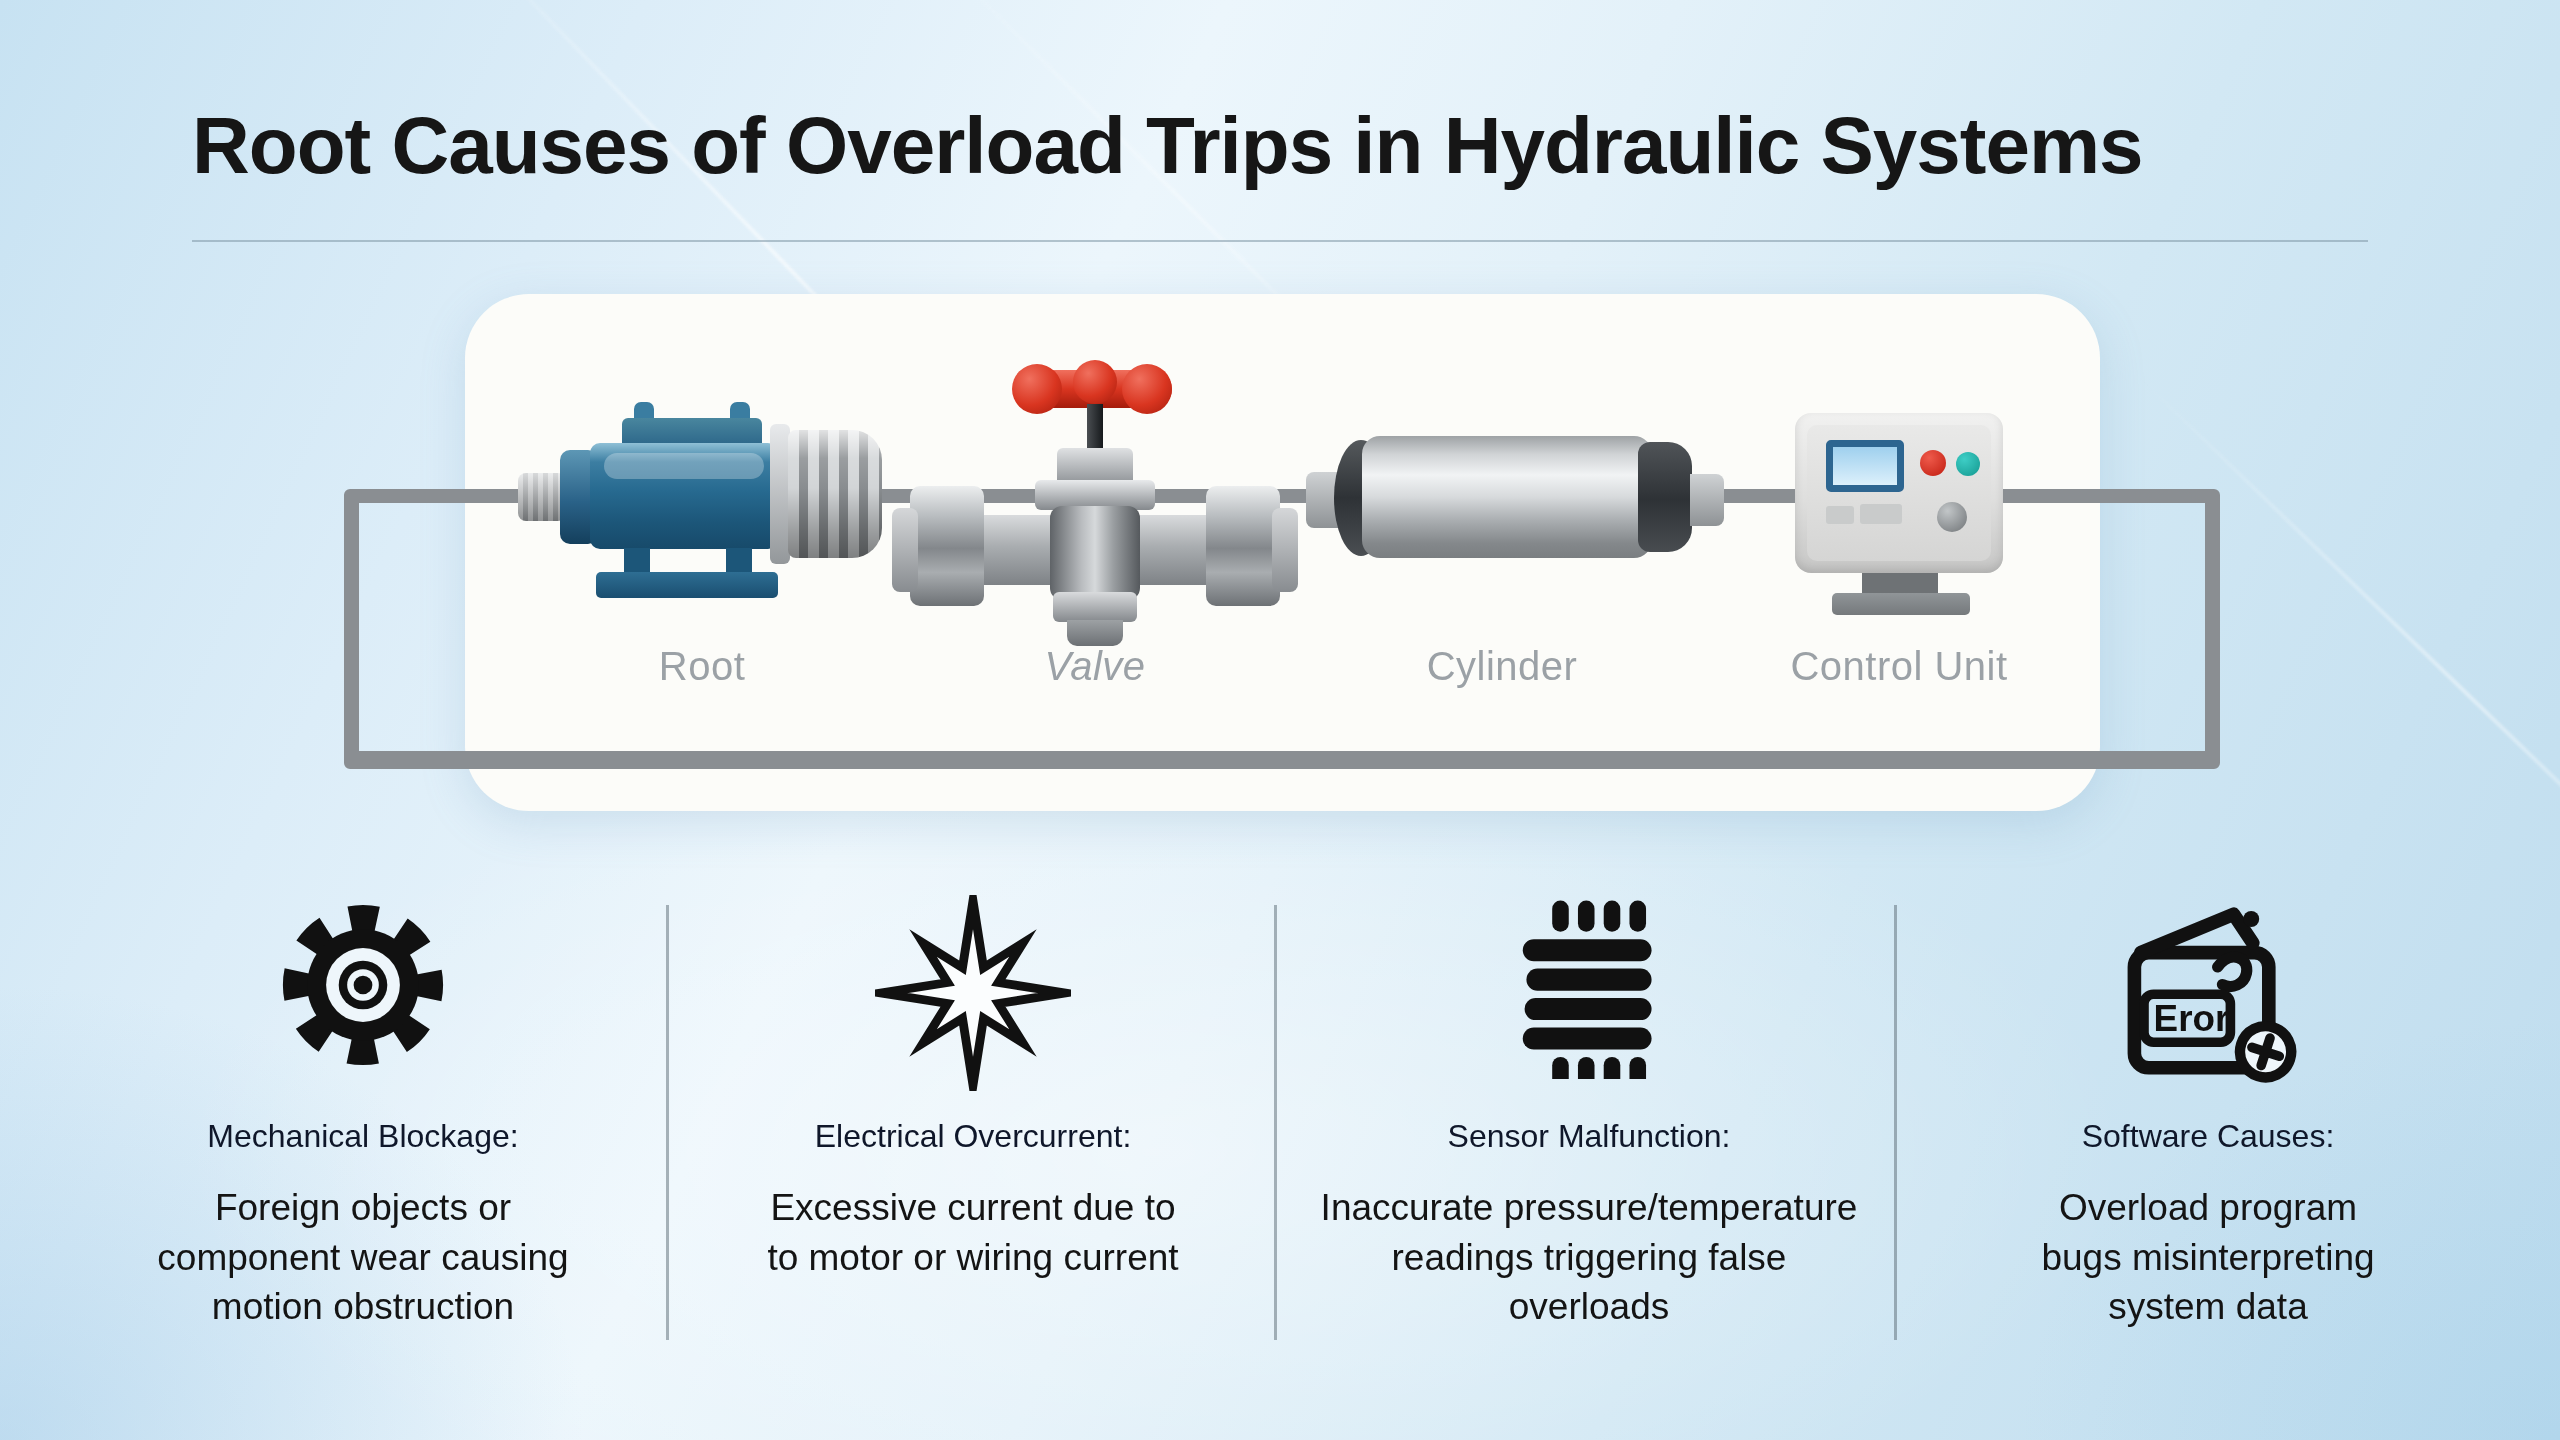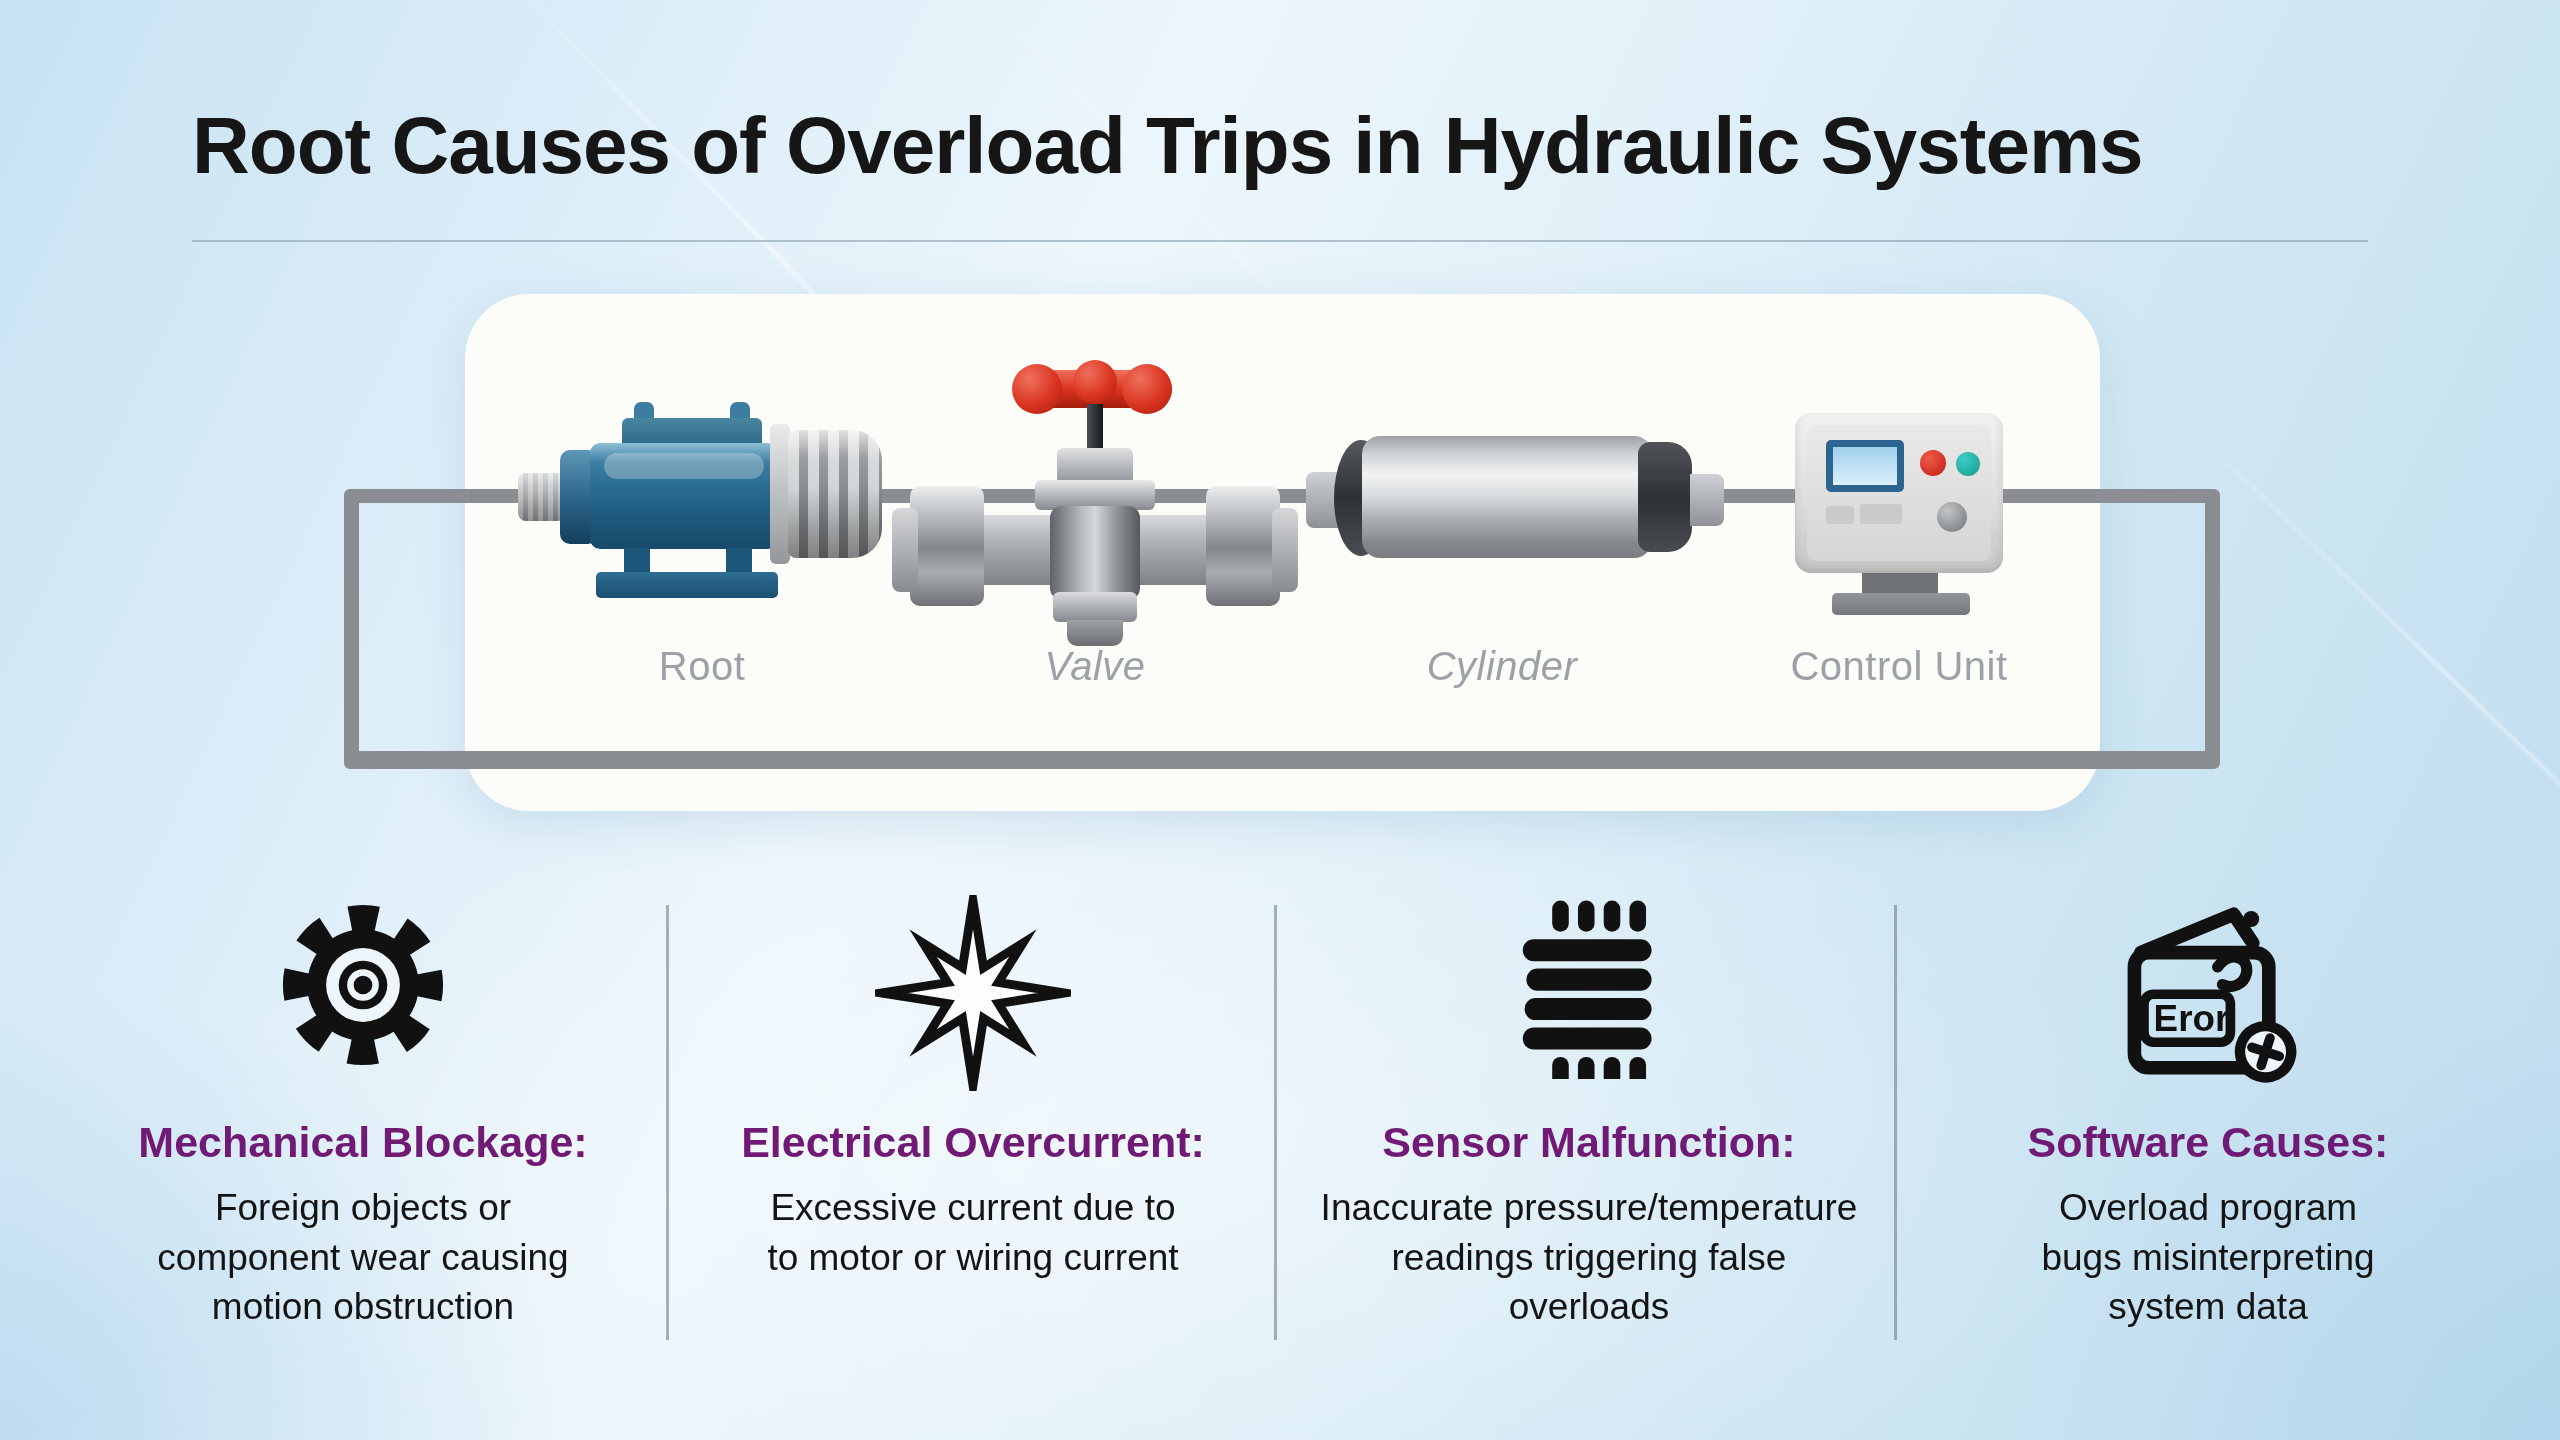--- a/index.html
+++ b/index.html
@@ -90,34 +90,34 @@
   .cu-dot-teal{left:1956px;top:452px;width:24px;height:24px;background:radial-gradient(circle at 35% 30%,#3ecec6,#13988f);}
   .cu-knob{left:1937px;top:502px;width:30px;height:30px;border-radius:50%;background:radial-gradient(circle at 35% 30%,#c2c6c8,#6f7376);}
   .cu-slot{background:#c9cbcb;border-radius:3px;}
   .cu-slot-a{left:1826px;top:506px;width:28px;height:18px;}
   .cu-slot-b{left:1860px;top:504px;width:42px;height:20px;}
   .cu-neck{left:1862px;top:573px;width:76px;height:22px;background:#6e7275;}
   .cu-base{left:1832px;top:593px;width:138px;height:22px;border-radius:5px;background:linear-gradient(180deg,#90959­8,#75797c);background:linear-gradient(180deg,#909598,#75797c);}
 
   .comp-label{position:absolute;top:644px;z-index:3;transform:translateX(-50%);
     font-size:40px;color:#9ba1a6;letter-spacing:.5px;white-space:nowrap;}
-  .cl-1{left:702px;} .cl-2{left:1095px;font-style:italic;} .cl-3{left:1502px;font-style:italic;} .cl-4{left:1899px;}
+  .cl-1{left:702px;} .cl-2{left:1095px;font-style:italic;} .cl-3{left:1502px;} .cl-4{left:1899px;}
 
   
   .divider{position:absolute;top:905px;width:3px;height:435px;background:rgba(90,105,115,.5);}
   .dv-1{left:666px;} .dv-2{left:1274px;} .dv-3{left:1894px;}
 
   .cause{position:absolute;text-align:center;}
   .c1{left:133px;width:460px;}
   .c2{left:693px;width:560px;}
   .c3{left:1294px;width:590px;}
   .c4{left:2008px;width:400px;}
   .cause-icon{position:absolute;top:0;left:50%;transform:translateX(-50%);}
   .cause{top:895px;}
-  .cause-head{position:absolute;top:223px;left:0;right:0;font-size:43px;font-weight:700;color:#701a75;white-space:nowrap;}
+  .cause-head{position:absolute;top:223px;left:0;right:0;font-size:32px;font-weight:400;color:#0f172a;white-space:nowrap;}
   .cause-body{position:absolute;top:288px;left:50%;transform:translateX(-50%);font-size:37px;line-height:1.34;color:#141414;}
   .cb-1{width:430px;} .cb-2{width:445px;} .cb-3{width:565px;} .cb-4{width:345px;}
   .icon-svg{display:block;}
 </style>
 </head>
 <body>
 
 <div>
 
   <div class="streak s1"></div>

